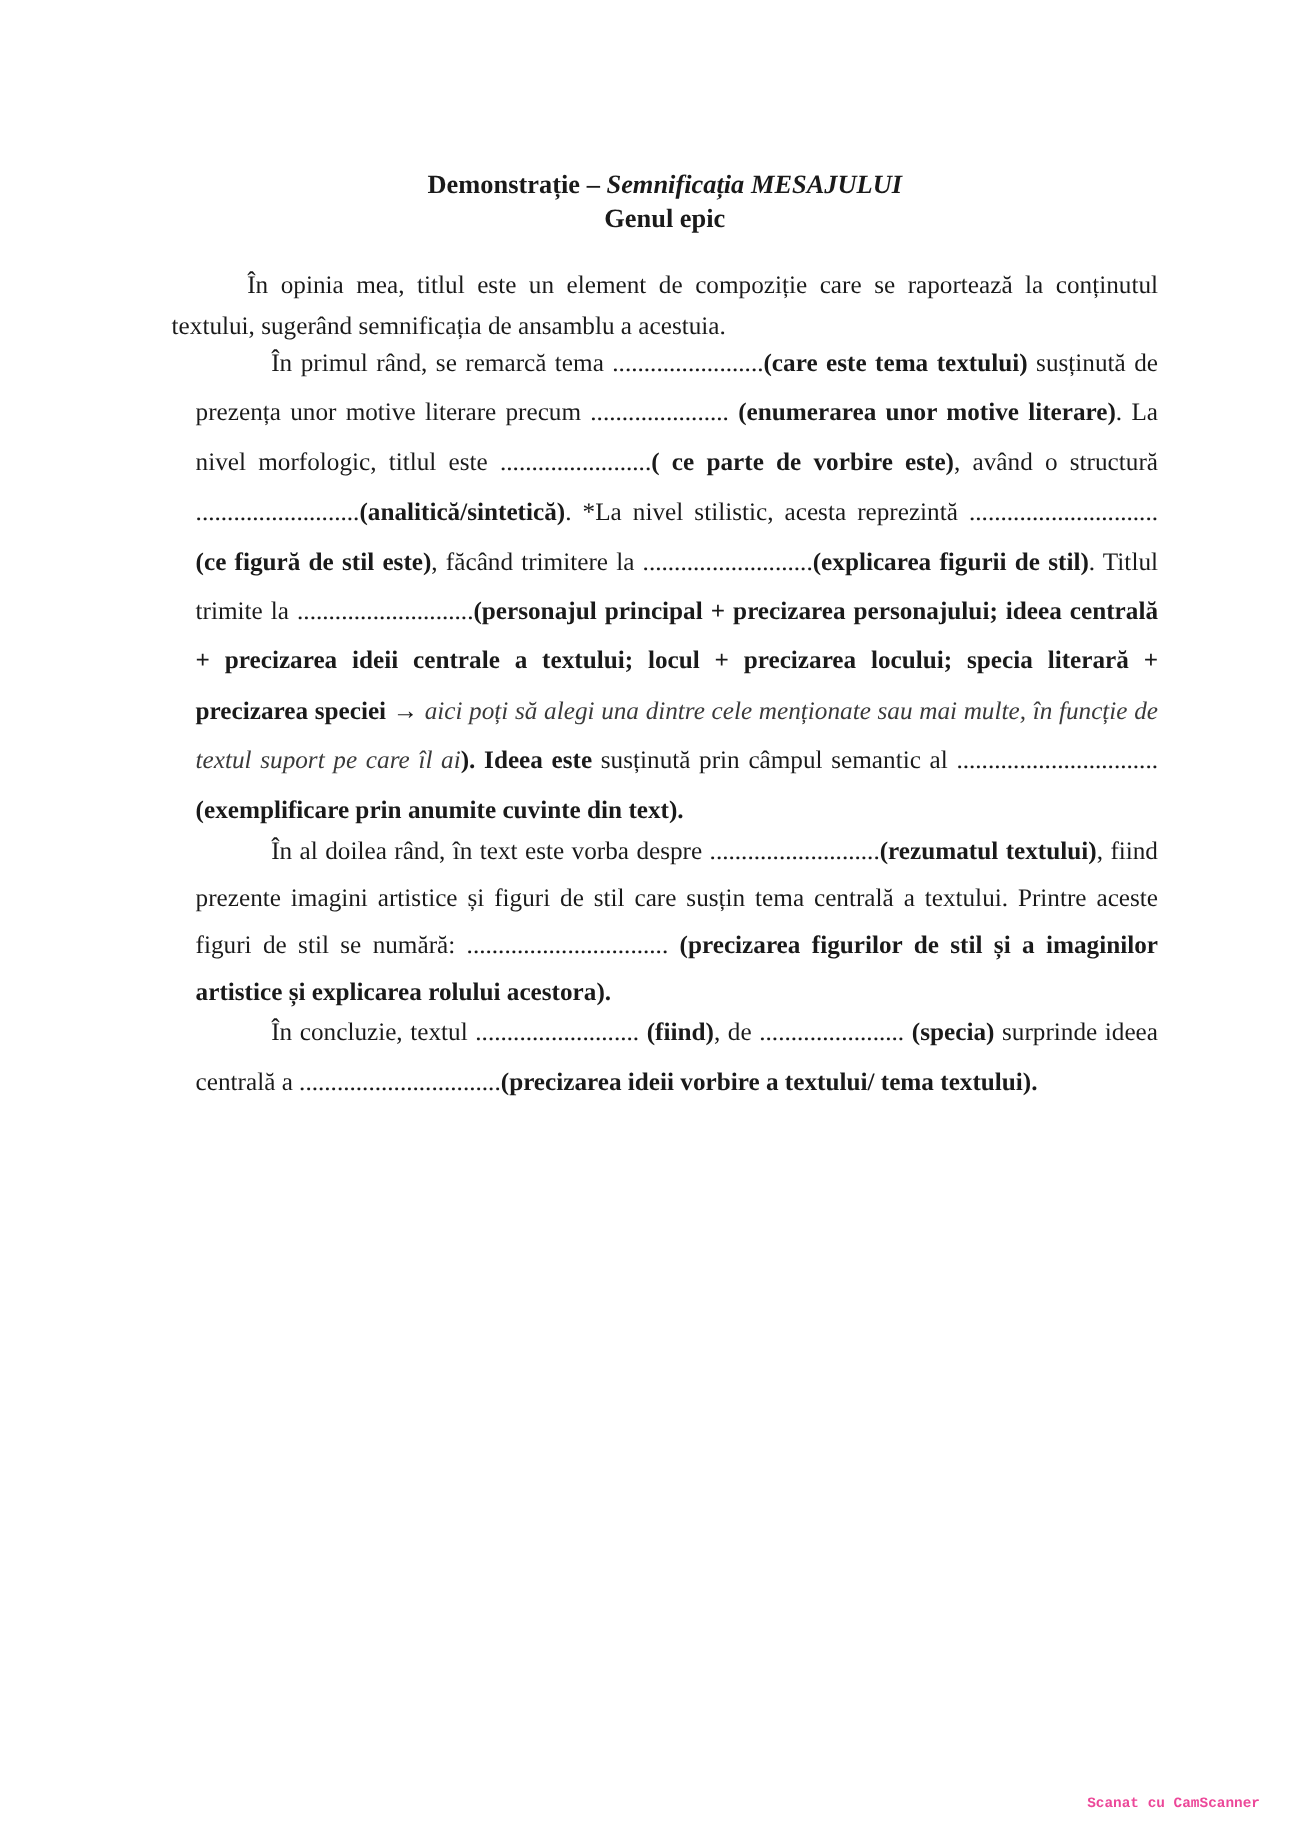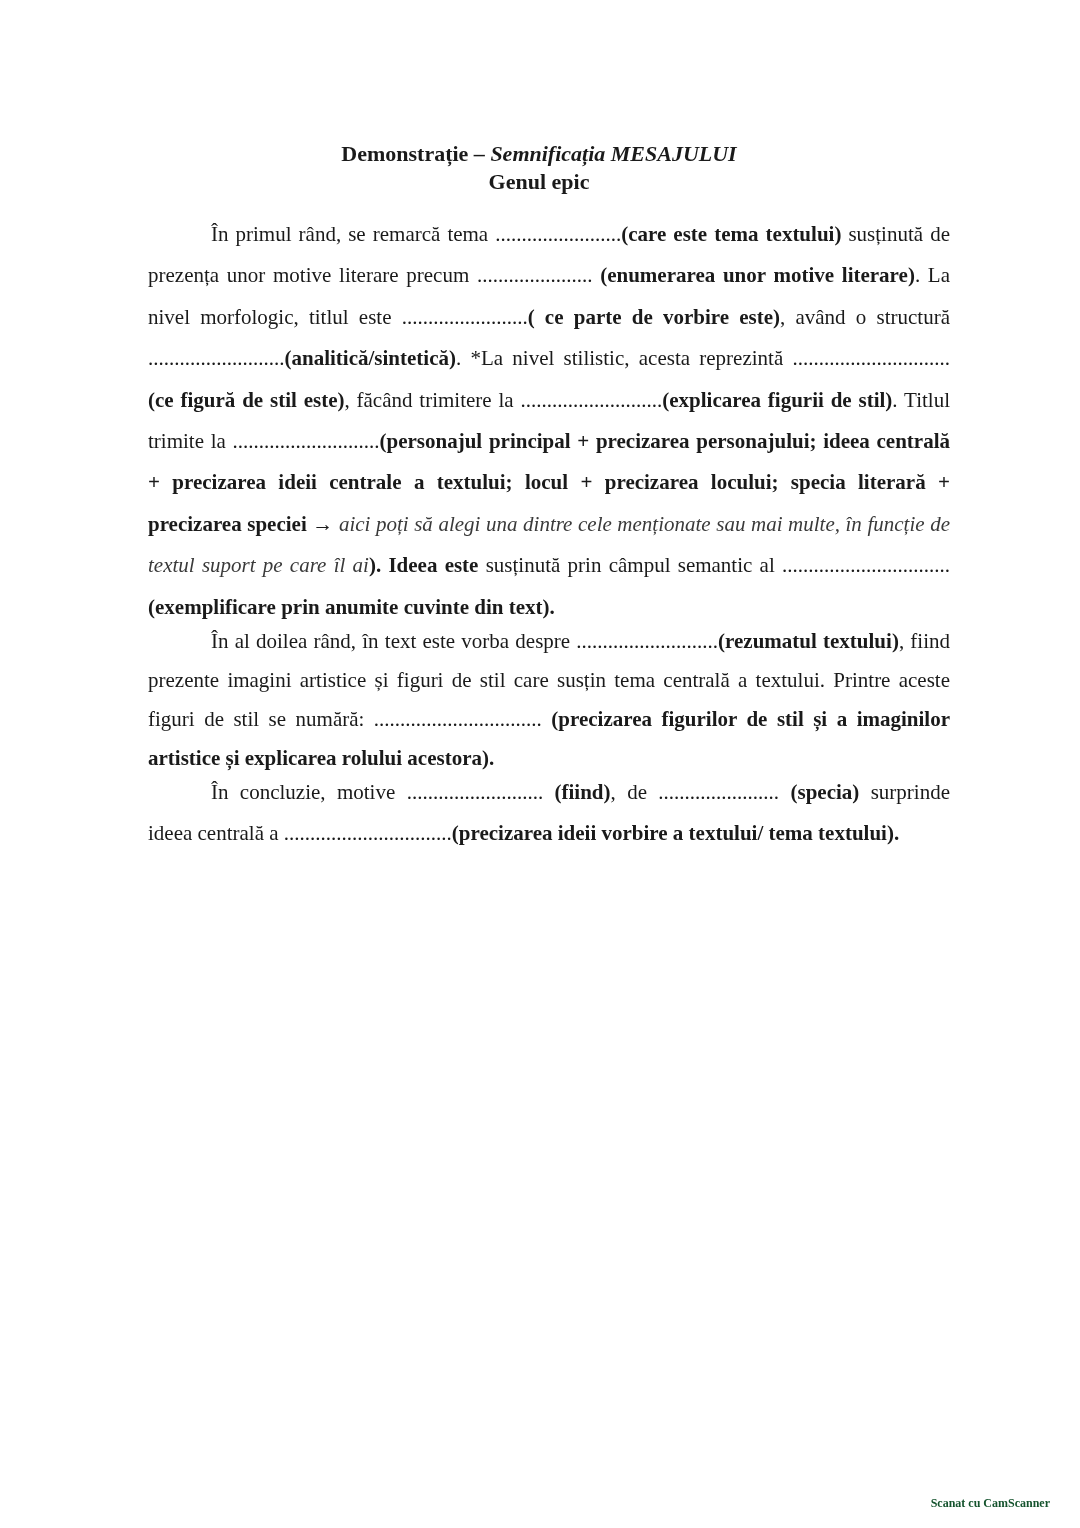--- a/index.html
+++ b/index.html
@@ -10,21 +10,21 @@
     body {
       width: 1080px;
       height: 1528px;
       position: relative;
       overflow: hidden;
       font-family: "Liberation Serif", "DejaVu Serif", serif;
       color: #1a1a1a;
     }
     .page {
       position: absolute;
-      left: 128px;
+      left: 143px;
       top: 140px;
       width: 822px;
     }
     .title {
       text-align: center;
       font-weight: bold;
       font-size: 22px;
       line-height: 28px;
       margin: 0;
     }
@@ -45,35 +45,36 @@
     .p2 { line-height: 41.4px; }
     .p3 { line-height: 39px; }
     .p4 { line-height: 41.4px; }
     .b { font-weight: bold; }
     .i { font-style: italic; color: #3a3a3a; }
     .gap-small { margin-top: -6px; margin-left: 20px; }
     .footer {
       position: absolute;
       right: 30px;
       top: 1496px;
-      font-family: Liberation Serif, serif;
+      font-family: Liberation Mono, monospace;
       font-size: 12px;
       font-weight: bold;
-      color: #14532d;
+      color: #ec4899;
     }
   </style>
 </head>
 <body>
 
 <div class="page">
   <h1 class="title">
     <span>Demonstrație – </span><span class="it">Semnificația MESAJULUI</span><br>
     <span>Genul epic</span>
   </h1>
 
   <div class="body">
+    <p class="p p1"><span class="">În opinia mea, titlul este un element de compoziție care se raportează la conținutul textului, sugerând semnificația de ansamblu a acestuia.</span></p>
     <p class="p p2 gap-small"><span class="">În primul rând, se remarcă tema ........................</span><span class="b">(care este tema textului)</span><span class=""> susținută de prezența unor motive literare precum ...................... </span><span class="b">(enumerarea unor motive literare)</span><span class="">. La nivel morfologic, titlul este ........................</span><span class="b">( ce parte de vorbire este)</span><span class="">, având o structură ..........................</span><span class="b">(analitică/sintetică)</span><span class="">. *La nivel stilistic, acesta reprezintă .............................. </span><span class="b">(ce figură de stil este)</span><span class="">, făcând trimitere la ...........................</span><span class="b">(explicarea figurii de stil)</span><span class="">. Titlul trimite la ............................</span><span class="b">(personajul principal + precizarea personajului; ideea centrală + precizarea ideii centrale a textului; locul + precizarea locului; specia literară + precizarea speciei → </span><span class="i">aici poți să alegi una dintre cele menționate sau mai multe, în funcție de textul suport pe care îl ai</span><span class="b">). Ideea este</span><span class=""> susținută prin câmpul semantic al ................................</span><span class="b">(exemplificare prin anumite cuvinte din text).</span></p>
     <p class="p p3 gap-small"><span class="">În al doilea rând, în text este vorba despre ...........................</span><span class="b">(rezumatul textului)</span><span class="">, fiind prezente imagini artistice și figuri de stil care susțin tema centrală a textului. Printre aceste figuri de stil se numără: ................................ </span><span class="b">(precizarea figurilor de stil și a imaginilor artistice și explicarea rolului acestora).</span></p>
-    <p class="p p4 gap-small"><span class="">În concluzie, motive .......................... </span><span class="b">(fiind)</span><span class="">, de ....................... </span><span class="b">(specia)</span><span class=""> surprinde ideea centrală a ................................</span><span class="b">(precizarea ideii vorbire a textului/ tema textului).</span></p>
+    <p class="p p4 gap-small"><span class="">În concluzie, textul .......................... </span><span class="b">(fiind)</span><span class="">, de ....................... </span><span class="b">(specia)</span><span class=""> surprinde ideea centrală a ................................</span><span class="b">(precizarea ideii vorbire a textului/ tema textului).</span></p>
   </div>
 </div>
 
 <div class="footer">Scanat cu CamScanner</div>
 
 </body></html>

